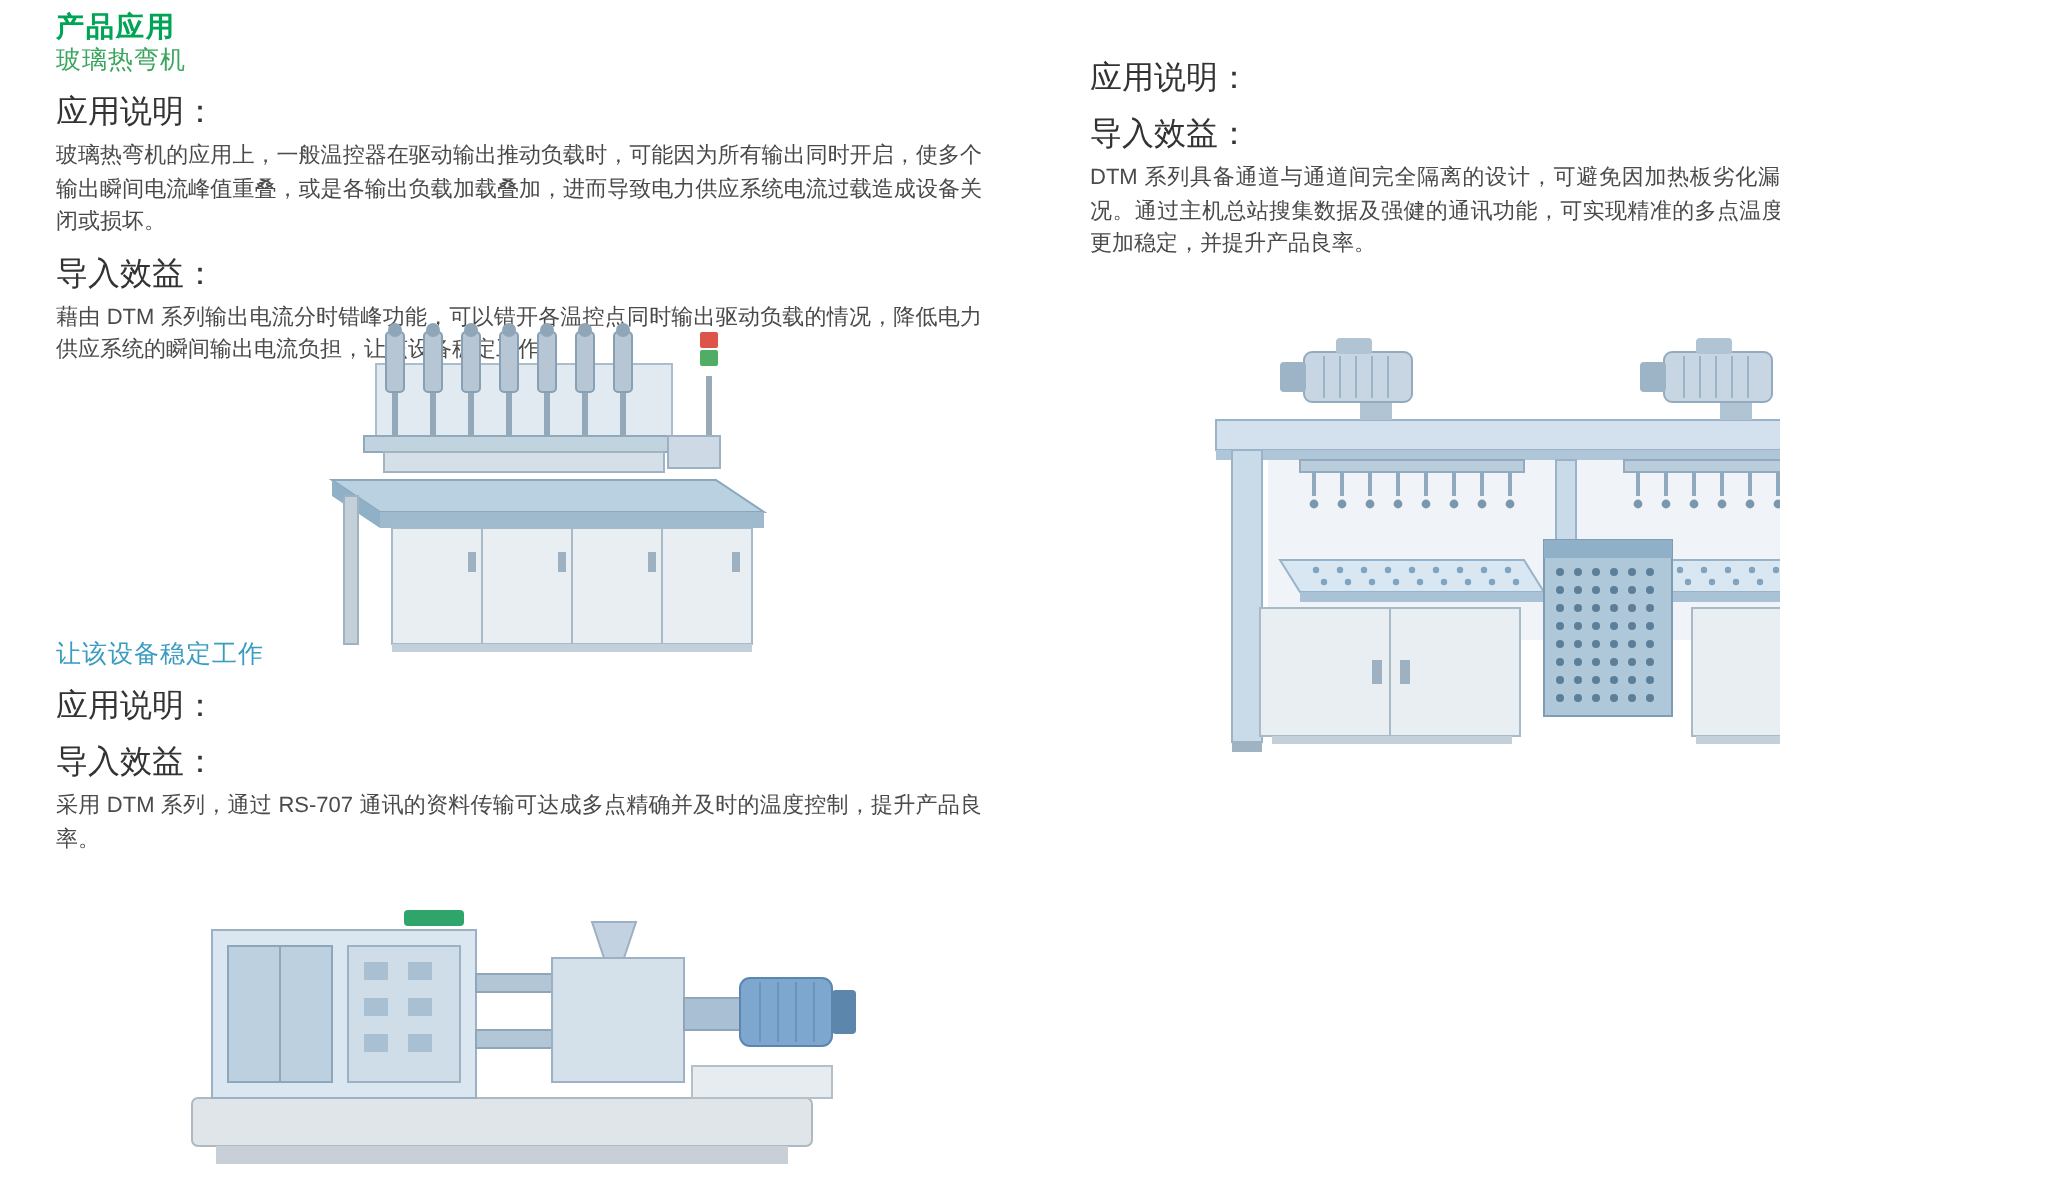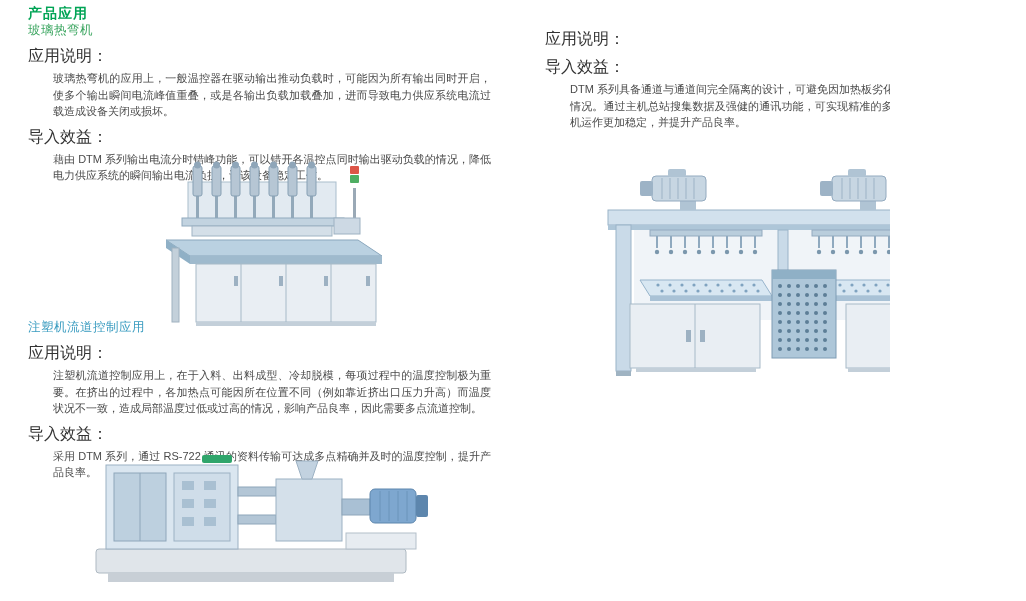--- a/index.html
+++ b/index.html
@@ -11,21 +11,21 @@
 
   .section { position:absolute; }
   #sec-glass     { left:28px;  top:22px;  width:463px; }
   #sec-injection { left:28px;  top:319px; width:463px; }
   #sec-blister   { left:545px; top:22px;  width:470px; }
 
   .sec-title { font-size:12.5px; font-weight:normal; color:#3aa55f; margin-bottom:6px; letter-spacing:0.5px; }
   .sec-title.teal { color:#3a9cc0; }
 
   .block-label { font-size:16px; color:#333333; margin:7px 0 3px 0; }
-  .block-text  { font-size:11px; color:#4a4a4a; line-height:1.5; text-align:justify;margin-left:25px; }
+  .block-text  { font-size:11px; color:#4a4a4a; line-height:1.5; text-align:justify; }
 
   .figure { position:absolute; }
   #fig-glass     { left:148px; top:156px; width:248px; height:180px; }
   #fig-injection { left:90px;  top:437px; width:348px; height:158px; }
   #fig-blister   { left:596px; top:164px; width:374px; height:230px; }
   .figure svg { display:block; width:100%; height:100%; }
 </style>
 </head>
 <body>
 
@@ -107,25 +107,24 @@
       <rect x="131" y="120" width="4" height="10" fill="#9db1c2"></rect>
       <rect x="176" y="120" width="4" height="10" fill="#9db1c2"></rect>
       <rect x="218" y="120" width="4" height="10" fill="#9db1c2"></rect>
 
       <rect x="24" y="92" width="7" height="74" fill="#c3d0da" stroke="#a0b2c0"></rect>
       <rect x="48" y="166" width="180" height="4" fill="#c3cfd9"></rect>
     </svg>
   </div>
 
   <section class="section" id="sec-injection">
-    <h2 class="sec-title teal">注塑机流道控制应用</h2>
+    <h2 class="sec-title teal">让该设备稳定工作</h2>
     <p class="block-label">应用说明：</p>
-    <p class="block-text">注塑机流道控制应用上，在于入料、出料成型、冷却脱模，每项过程中的温度控制极为重要。在挤出的过程中，各加热点可能因所在位置不同（例如靠近挤出口压力升高）而温度状况不一致，造成局部温度过低或过高的情况，影响产品良率，因此需要多点流道控制。</p>
     <p class="block-label">导入效益：</p>
-    <p class="block-text">采用 DTM 系列，通过 RS-722 通讯的资料传输可达成多点精确并及时的温度控制，提升产品良率。</p>
+    <p class="block-text">采用 DTM 系列，通过 RS-707 通讯的资料传输可达成多点精确并及时的温度控制，提升产品良率。</p>
   </section>
 
   <div class="figure" id="fig-injection">
     <svg viewBox="0 0 348 158">
 
       <rect x="6" y="112" width="310" height="24" rx="3" fill="#e0e5ea" stroke="#aeb9c2"></rect>
       <rect x="18" y="136" width="286" height="9" fill="#c8cfd6"></rect>
 
       <rect x="16" y="28" width="132" height="84" fill="#dae6f0" stroke="#9cb1c3"></rect>
       <rect x="24" y="36" width="52" height="68" fill="#bdd0df" stroke="#8ea6ba"></rect>

